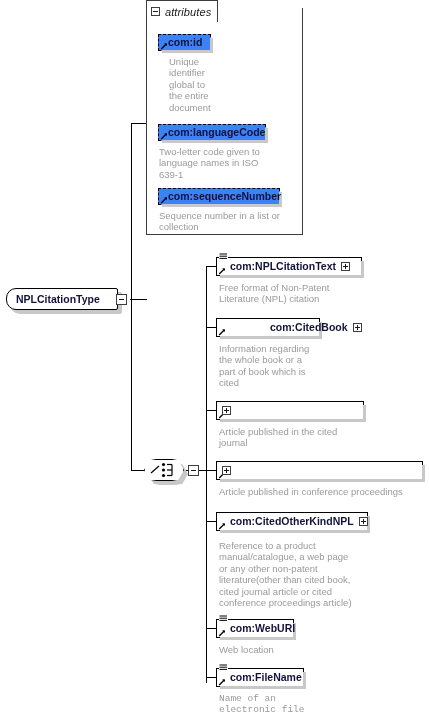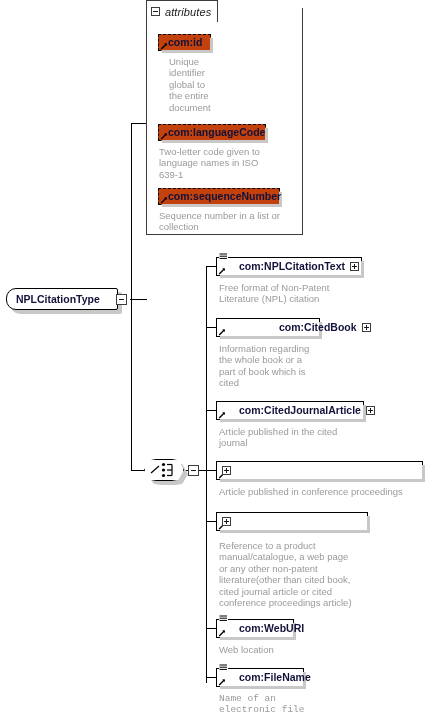--- a/index.html
+++ b/index.html
@@ -116,21 +116,21 @@
     height: 5px;
     background: #1a1a1a;
   }
 
   
   .attr-node {
     position: absolute;
     height: 17px;
     border: 1px dashed #000000;
     box-sizing: border-box;
-    background: #c2410c;
+    background: #3b82f6;
     display: flex;
     align-items: center;
     z-index: 2;
   }
   .attr-node .shadow,
   .elem-node .shadow {
     position: absolute;
     left: 3px;
     top: 100%;
     width: 100%;
@@ -171,21 +171,21 @@
   .elem-node {
     position: absolute;
     height: 19px;
     border: 1px solid #000000;
     box-sizing: border-box;
     background: #ffffff;
     display: flex;
     align-items: center;
     z-index: 2;
   }
-  .elem-node .node-label { margin-left: 22px; }
+  .elem-node .node-label { margin-left: 13px; }
   .elem-node .plus-box {
     margin-left: 5px;
     margin-right: 3px;
   }
   
   .seq-glyph {
     position: absolute;
     left: 2px;
     top: -6px;
     width: 9px;
@@ -421,21 +421,20 @@
 part of book which is
 cited</div>
 
 <div class="elem-node" style="left:216px; top:401px; width:148px;">
   <div class="shadow"></div>
   <div class="side-shadow"></div>
   <svg class="ref-arrow" viewBox="0 0 8 8">
     <path d="M1.2 7 L6.2 2" stroke="#000" stroke-width="1.3" fill="none"></path>
     <path d="M6.8 1.3 L7 4 L4.2 1.6 Z" fill="#000"></path>
   </svg>
-  <span class="node-label">com:CitedJournalArticle</span>
   <div class="plus-box"></div>
 </div>
 <div class="doc-text" style="left:219px; top:426px; width:160px;">Article published in the cited
 journal</div>
 
 <div class="elem-node" style="left:216px; top:461px; width:207px;">
   <div class="shadow"></div>
   <div class="side-shadow"></div>
   <svg class="ref-arrow" viewBox="0 0 8 8">
     <path d="M1.2 7 L6.2 2" stroke="#000" stroke-width="1.3" fill="none"></path>
@@ -445,20 +444,21 @@
 </div>
 <div class="doc-text" style="left:219px; top:486px; width:200px;">Article published in conference proceedings</div>
 
 <div class="elem-node" style="left:216px; top:512px; width:152px;">
   <div class="shadow"></div>
   <div class="side-shadow"></div>
   <svg class="ref-arrow" viewBox="0 0 8 8">
     <path d="M1.2 7 L6.2 2" stroke="#000" stroke-width="1.3" fill="none"></path>
     <path d="M6.8 1.3 L7 4 L4.2 1.6 Z" fill="#000"></path>
   </svg>
+  <span class="node-label">com:CitedOtherKindNPL</span>
   <div class="plus-box"></div>
 </div>
 <div class="doc-text" style="left:219px; top:540px; width:170px;">Reference to a product
 manual/catalogue, a web page
 or any other non-patent
 literature(other than cited book,
 cited journal article or cited
 conference proceedings article)</div>
 
 <div class="elem-node" style="left:216px; top:619px; width:78px;">

